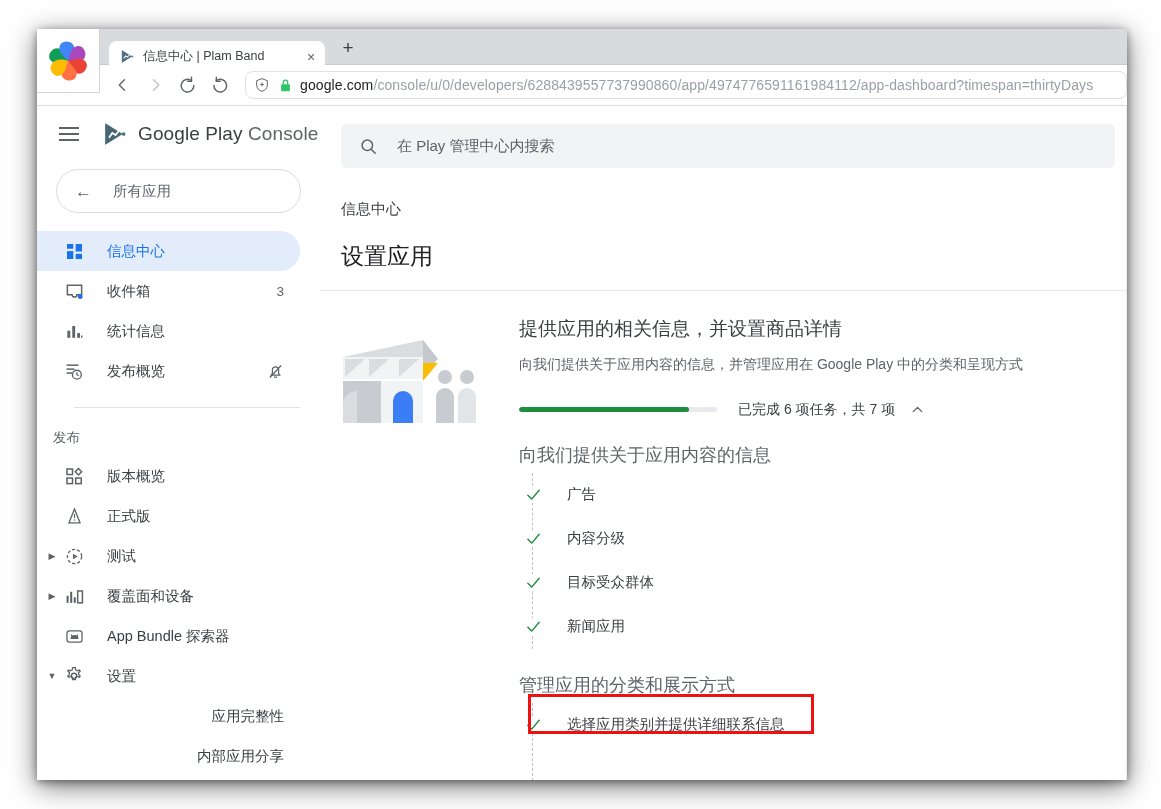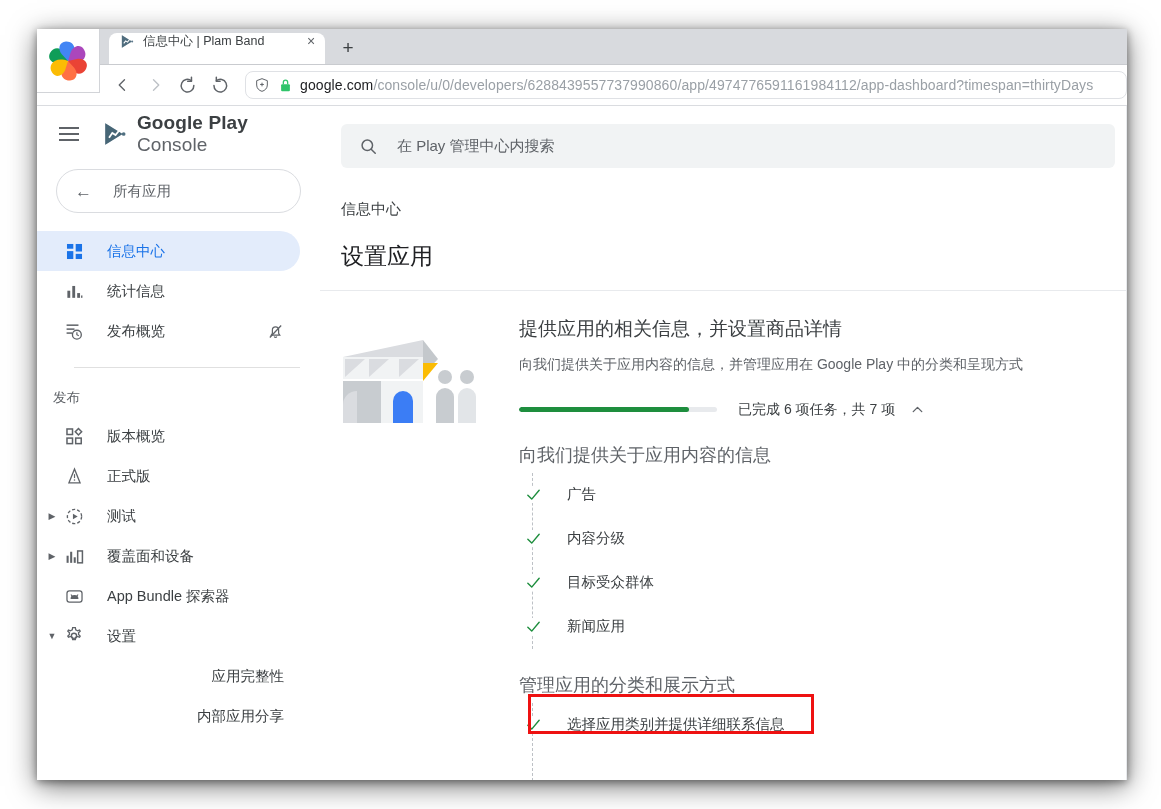--- a/index.html
+++ b/index.html
@@ -48,27 +48,27 @@
     border: 1px solid #d2d4d8;
     box-sizing: border-box;
     display: flex;
     align-items: center;
     justify-content: center;
     z-index: 5;
   }
   .tab {
     position: absolute;
     left: 72px;
-    top: 4px;
+    top: 12px;
     width: 216px;
     height: 31px;
     background: #ffffff;
     border-radius: 8px 8px 0 0;
     display: flex;
-    align-items: flex-start;
+    align-items: center;
     padding: 0 6px 0 10px;
     box-sizing: border-box;
   }
   .tab-favicon {
     width: 16px; height: 16px;
     flex: 0 0 16px;
     margin-right: 8px;
     display: flex; align-items: center; justify-content: center;
   }
   .tab-title {
@@ -165,21 +165,21 @@
   }
   .hamburger {
     width: 24px; height: 24px;
     display: flex; flex-direction: column; justify-content: center; gap: 4px;
     cursor: pointer;
     margin-right: 19px;
   }
   .hamburger i { display:block; height: 2px; background: #5f6368; width: 20px; }
   .gp-logo { width: 28px; height: 28px; margin-right: 8px; display:flex; align-items:center;}
   .brand-text { font-size: 19px; color: #5f6368; letter-spacing: 0.1px; }
-  .brand-text b { font-weight: bold; color: #3c4043; }
+  .brand-text b { font-weight: normal; color: #3c4043; }
 
   .all-apps-btn {
     margin: 7px 19px 0 19px;
     height: 42px;
     border: 1px solid #dadce0;
     border-radius: 22px;
     display: flex;
     align-items: center;
     padding-left: 18px;
     cursor: pointer;
@@ -504,20 +504,30 @@
               <svg width="19" height="19" viewBox="0 0 24 24" aria-hidden="true">
                 <rect x="2.5" y="2.5" width="8" height="6" fill="currentColor"></rect>
                 <rect x="13.5" y="2.5" width="8" height="9.5" fill="currentColor"></rect>
                 <rect x="2.5" y="11.5" width="8" height="10" fill="currentColor"></rect>
                 <rect x="13.5" y="15" width="8" height="6.5" fill="currentColor"></rect>
               </svg>
             </span>
             <span class="lbl">信息中心</span>
           </div>
 
+          <div class="nav-item">
+            <span class="ico">
+              <svg width="19" height="19" viewBox="0 0 24 24" aria-hidden="true">
+                <path d="M3 4 h18 v12 h-6 a3 3 0 0 1 -6 0 H3 Z" fill="none" stroke="currentColor" stroke-width="1.9"></path>
+                <circle cx="19.2" cy="18.5" r="3.1" fill="#1a73e8"></circle>
+              </svg>
+            </span>
+            <span class="lbl">收件箱</span>
+            <span class="badge">3</span>
+          </div>
 
           <div class="nav-item">
             <span class="ico">
               <svg width="19" height="19" viewBox="0 0 24 24" aria-hidden="true">
                 <rect x="3" y="11" width="3.6" height="9" fill="currentColor"></rect>
                 <rect x="9.2" y="5" width="3.6" height="15" fill="currentColor"></rect>
                 <rect x="15.4" y="14" width="3.6" height="6" fill="currentColor"></rect>
                 <rect x="20.3" y="17" width="1.7" height="3" fill="currentColor"></rect>
               </svg>
             </span>

